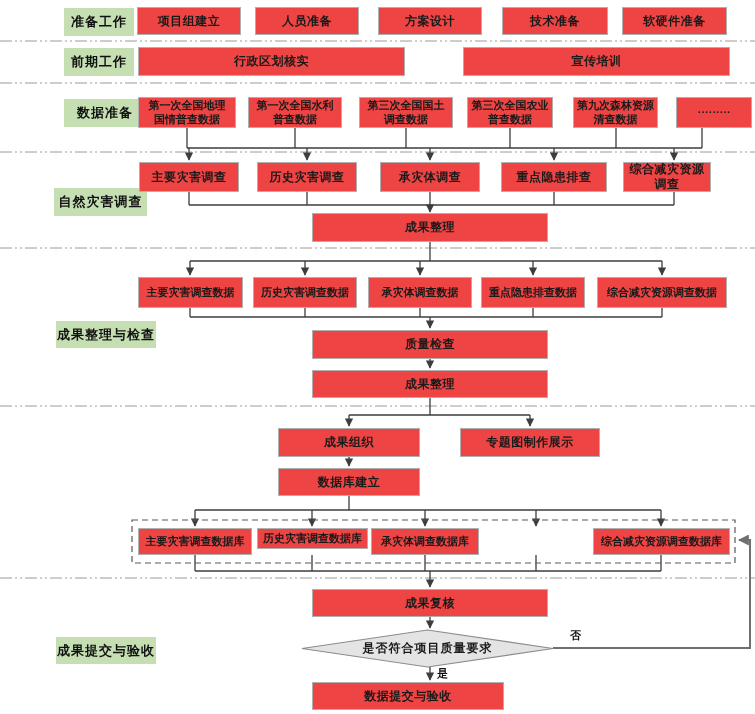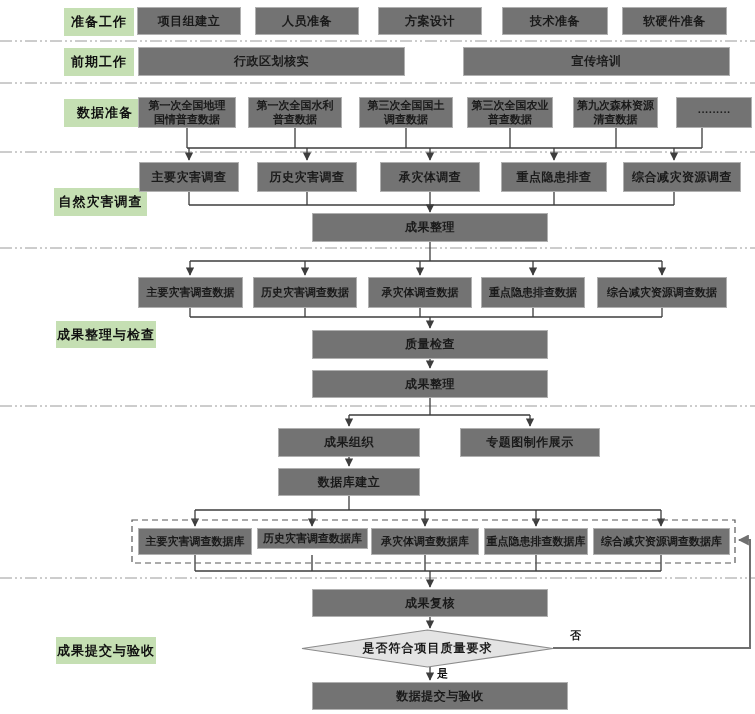--- a/index.html
+++ b/index.html
@@ -9,21 +9,21 @@
   }
   .stage svg.wires { position:absolute; left:0; top:0; z-index:1; }
   .lane-label {
     position:absolute; z-index:2; background:#c5dfb3;
     display:flex; align-items:center; justify-content:center;
     font-size:13px; font-weight:bold; color:#111; box-sizing:border-box;
     letter-spacing:1px;
     margin-left:28px;
   }
   .box {
-    position:absolute; z-index:2; background:#737373; border:1px solid #b0b0b0;
+    position:absolute; z-index:2; background:#ef4444; border:1px solid #b0b0b0;
     display:flex; align-items:center; justify-content:center; text-align:center;
     font-size:12px; font-weight:bold; color:#1a1a1a; box-sizing:border-box;
     white-space:pre-line; line-height:1.25; letter-spacing:0.5px;
   }
   .box.small { font-size:11px; letter-spacing:0; }
   .diamond-text {
     position:absolute; z-index:2; display:flex; align-items:center; justify-content:center;
     font-size:12px; font-weight:bold; color:#1a1a1a; letter-spacing:1px;
   }
   .tag {
@@ -135,39 +135,38 @@
   <div class="box small" style="left:467px;top:97px;width:86px;height:31px">第三次全国农业
 普查数据</div>
   <div class="box small" style="left:573px;top:97px;width:85px;height:31px">第九次森林资源
 清查数据</div>
   <div class="box small" style="left:676px;top:97px;width:76px;height:31px">·········</div>
 
   <div class="box" style="left:139px;top:162px;width:100px;height:30px">主要灾害调查</div>
   <div class="box" style="left:257px;top:162px;width:100px;height:30px">历史灾害调查</div>
   <div class="box" style="left:380px;top:162px;width:100px;height:30px">承灾体调查</div>
   <div class="box" style="left:501px;top:162px;width:106px;height:30px">重点隐患排查</div>
-  <div class="box" style="left:623px;top:162px;width:118px;height:30px">综合减灾资源调查</div>
+  <div class="box" style="left:623px;top:162px;width:88px;height:30px">综合减灾资源调查</div>
   <div class="box" style="left:312px;top:213px;width:236px;height:29px">成果整理</div>
 
   <div class="box small" style="left:138px;top:277px;width:105px;height:31px">主要灾害调查数据</div>
   <div class="box small" style="left:253px;top:277px;width:104px;height:31px">历史灾害调查数据</div>
   <div class="box small" style="left:368px;top:277px;width:104px;height:31px">承灾体调查数据</div>
   <div class="box small" style="left:481px;top:277px;width:104px;height:31px">重点隐患排查数据</div>
   <div class="box small" style="left:597px;top:277px;width:130px;height:31px">综合减灾资源调查数据</div>
   <div class="box" style="left:312px;top:330px;width:236px;height:29px">质量检查</div>
   <div class="box" style="left:312px;top:370px;width:236px;height:28px">成果整理</div>
 
   <div class="box" style="left:278px;top:428px;width:142px;height:29px">成果组织</div>
   <div class="box" style="left:460px;top:428px;width:140px;height:29px">专题图制作展示</div>
   <div class="box" style="left:278px;top:468px;width:142px;height:28px">数据库建立</div>
   <div class="box small" style="left:138px;top:528px;width:114px;height:27px">主要灾害调查数据库</div>
   <div class="box small" style="left:257px;top:528px;width:111px;height:21px">历史灾害调查数据库</div>
   <div class="box small" style="left:371px;top:528px;width:108px;height:27px">承灾体调查数据库</div>
-  <div class="box small" style="left:484px;top:528px;width:104px;height:27px">重点隐患排查数据库</div>
   <div class="box small" style="left:593px;top:528px;width:137px;height:27px">综合减灾资源调查数据库</div>
 
   <div class="box" style="left:312px;top:589px;width:236px;height:28px">成果复核</div>
   <div class="diamond-text" style="left:322px;top:635px;width:211px;height:27px">是否符合项目质量要求</div>
   <div class="tag" style="left:437px;top:666px">是</div>
   <div class="tag" style="left:570px;top:628px">否</div>
-  <div class="box" style="left:312px;top:682px;width:256px;height:28px">数据提交与验收</div>
+  <div class="box" style="left:312px;top:682px;width:192px;height:28px">数据提交与验收</div>
 
 </div>
 
 </body></html>

